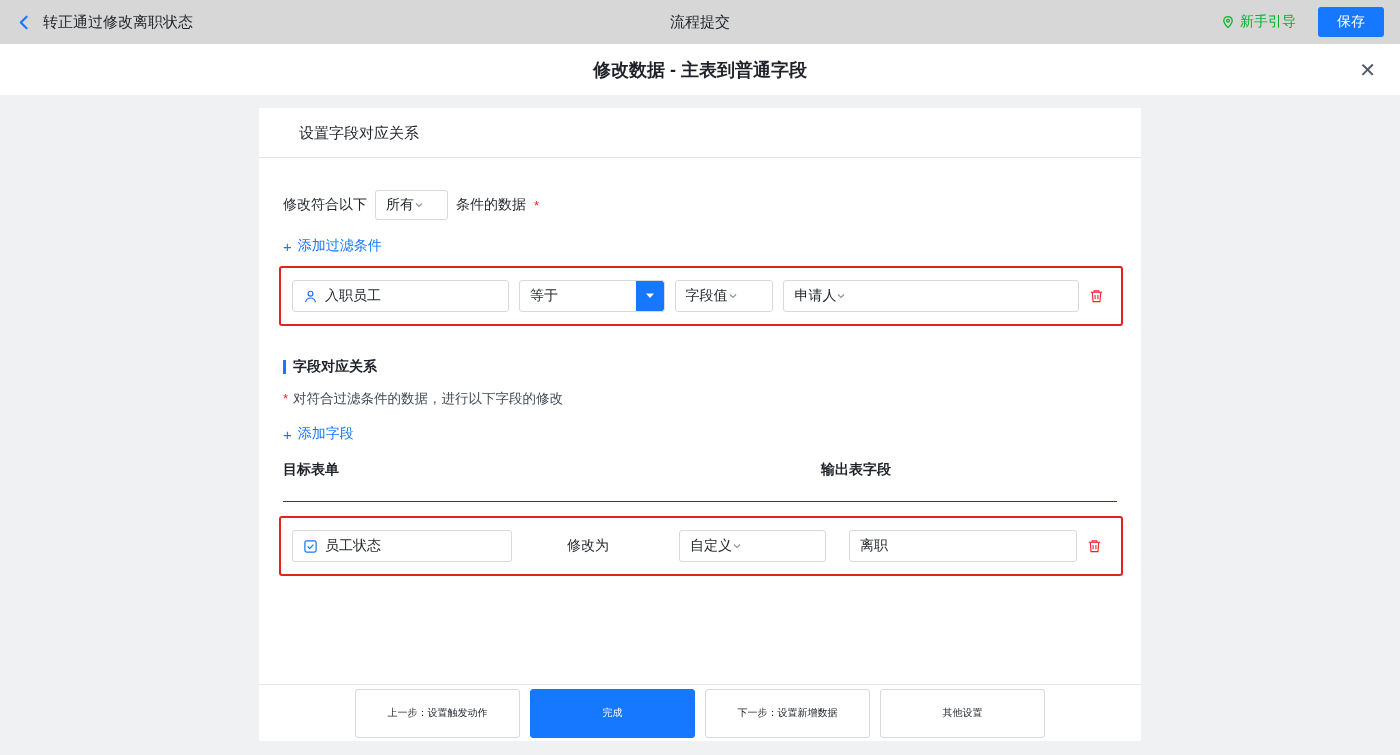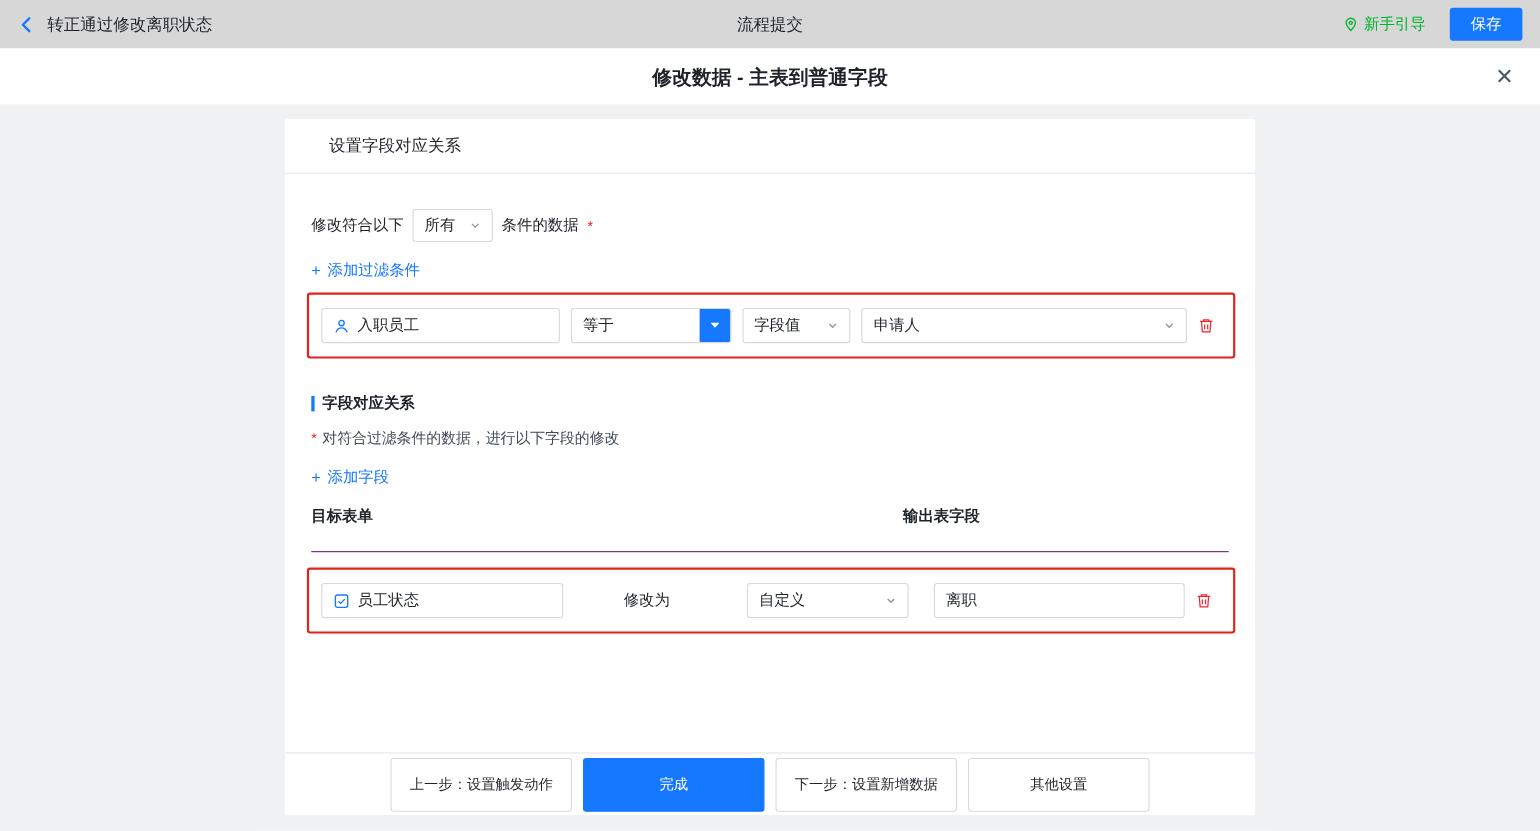--- a/index.html
+++ b/index.html
@@ -94,21 +94,21 @@
     padding: 12px 11px; display: flex; align-items: center; gap: 10px;
   }
   .hl-row.second { margin-top: 14px; }
 
   .input, .select {
     height: 32px; border: 1px solid #d9d9d9; border-radius: 3px;
     background: #fff; display: flex; align-items: center;
     padding: 0 10px; font-size: 14px; color: #1f2329; cursor: pointer;
   }
   .input { gap: 7px; }
-  .select { justify-content: space-between; }
+  .select { justify-content: flex-start; }
   .w220 { width: 220px; }
   .w100 { width: 100px; }
   .w300 { width: 300px; }
   .w127 { width: 147px; }
   .flex1 { flex: 1; }
   .small-select { width: 73px; height: 30px; }
 
   .select-op { width: 148px; padding: 0; overflow: hidden; }
   .select-op .op-text { padding-left: 10px; }
   .op-caret {
@@ -126,21 +126,21 @@
   .ml13 { margin-left: 13px; }
 
   
   .card-footer {
     position: absolute; left: 0; right: 0; bottom: 0; height: 57px;
     border-top: 1px solid #e5e6e8;
     display: flex; align-items: center; justify-content: center; gap: 10px;
   }
   .btn {
     width: 165px; height: 49px; border: 1px solid #d9d9d9; border-radius: 3px;
-    background: #fff; font-size: 13px; color: #1f2329; cursor: pointer;
+    background: #fff; font-size: 10px; color: #1f2329; cursor: pointer;
     font-family: inherit;
   }
   .btn.primary { background: var(--accent-blue, #1677ff); border-color: var(--accent-blue, #1677ff); color: #fff; }
 </style>
 </head>
 <body>
 
 <div class="topbar">
   <div class="topbar-left">
     <span class="back-btn">

